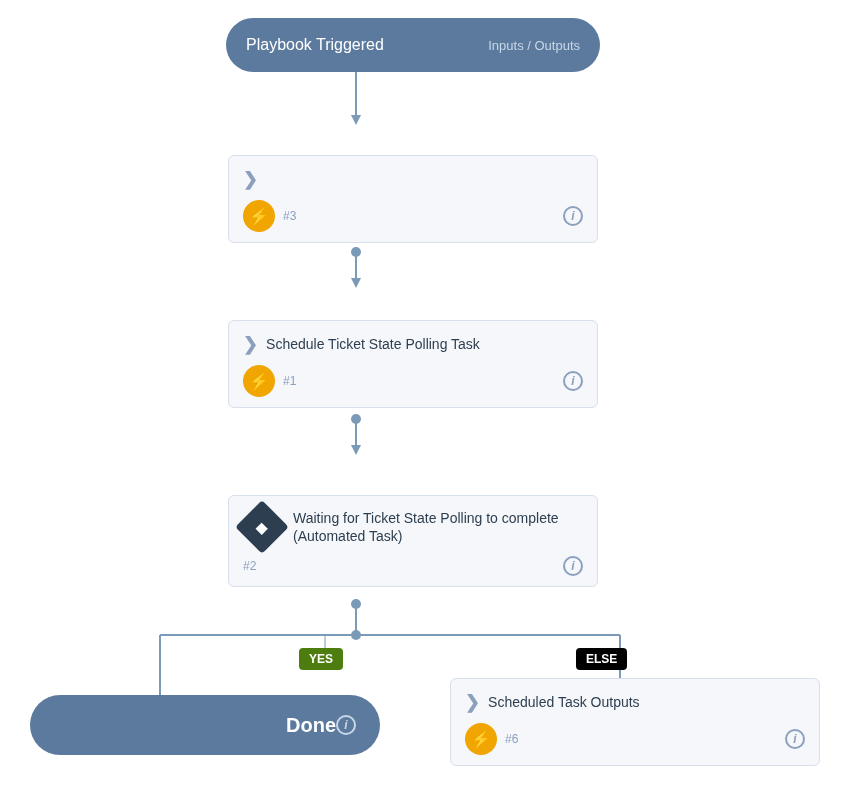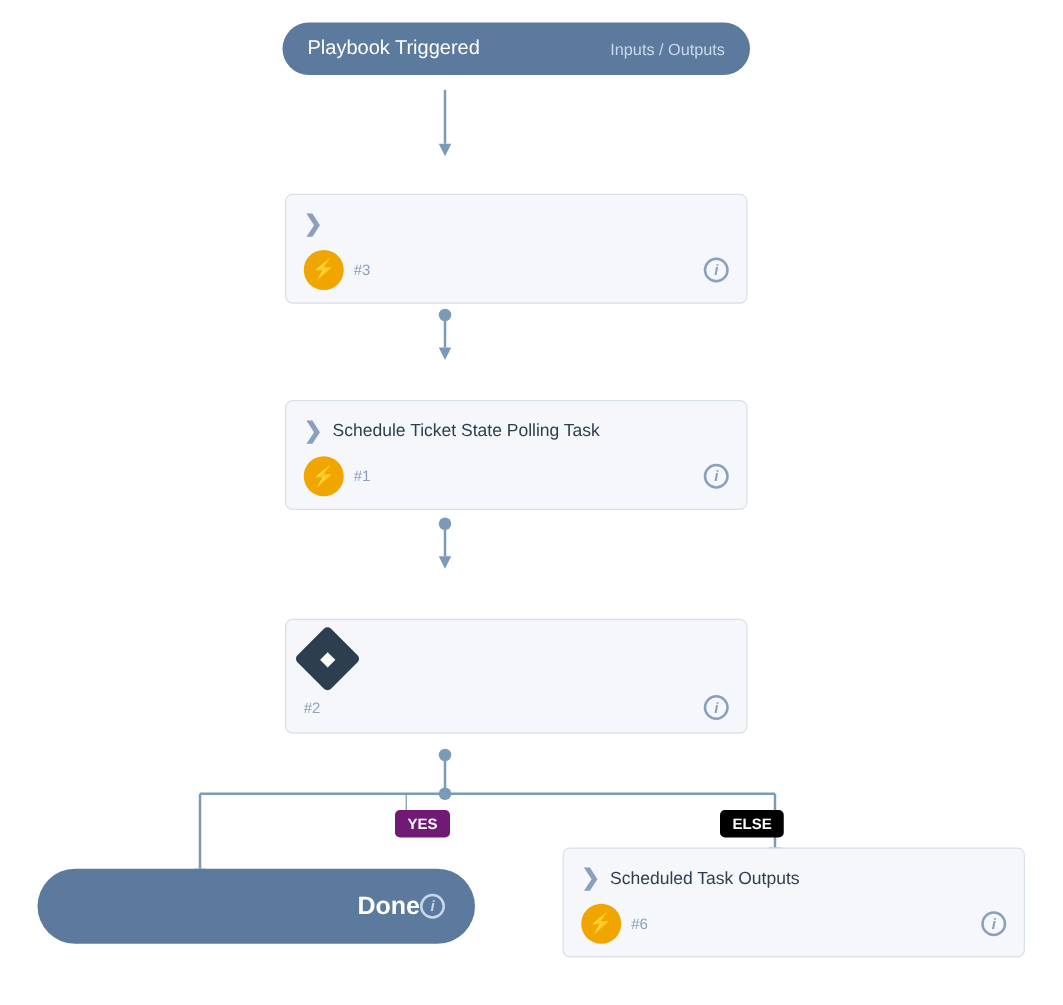--- a/index.html
+++ b/index.html
@@ -26,21 +26,21 @@
       width: 100%; height: 100%;
       pointer-events: none;
     }
 
     
     .node-trigger {
       position: absolute;
       top: 18px;
       left: 226px;
       width: 260px;
-      height: 42px;
+      height: 54px;
       background: #5b7a9d;
       border-radius: 30px;
       display: flex;
       align-items: center;
       justify-content: space-between;
       padding: 0 20px;
       color: #fff;
       font-size: 16px;
       font-weight: 500;
       cursor: pointer;
@@ -140,22 +140,21 @@
       position: absolute;
       border-radius: 4px;
       padding: 4px 10px;
       font-size: 12px;
       font-weight: 700;
       color: #fff;
       z-index: 10;
     }
 
     .branch-yes {
-      background: #701a75;
-      margin-left: 17px;
+      background: #4d7c0f;
     }
 
     .branch-else {
       background: #000000;
     }
   </style>
 </head>
 <body>
 
 <div class="canvas">
@@ -219,20 +218,21 @@
       <div class="info-icon">i</div>
     </div>
   </div>
 
   <div class="node-task" style="top:495px; left:228px; width:370px;">
     <div class="task-header">
       <div style="display:flex; align-items:center; gap:12px;">
         <div style="width:38px; height:38px; background:#2d3e50; border-radius:4px; transform:rotate(45deg); display:flex; align-items:center; justify-content:center; flex-shrink:0;">
           <span style="transform:rotate(-45deg); color:#fff; font-size:16px;">◆</span>
         </div>
+        <span class="task-title">Waiting for Ticket State Polling to complete (Automated Task)</span>
       </div>
     </div>
     <div class="task-footer">
       <span class="task-num">#2</span>
       <div class="info-icon">i</div>
     </div>
   </div>
 
   <div class="branch-label branch-yes" style="top:648px; left:299px;">YES</div>
 

